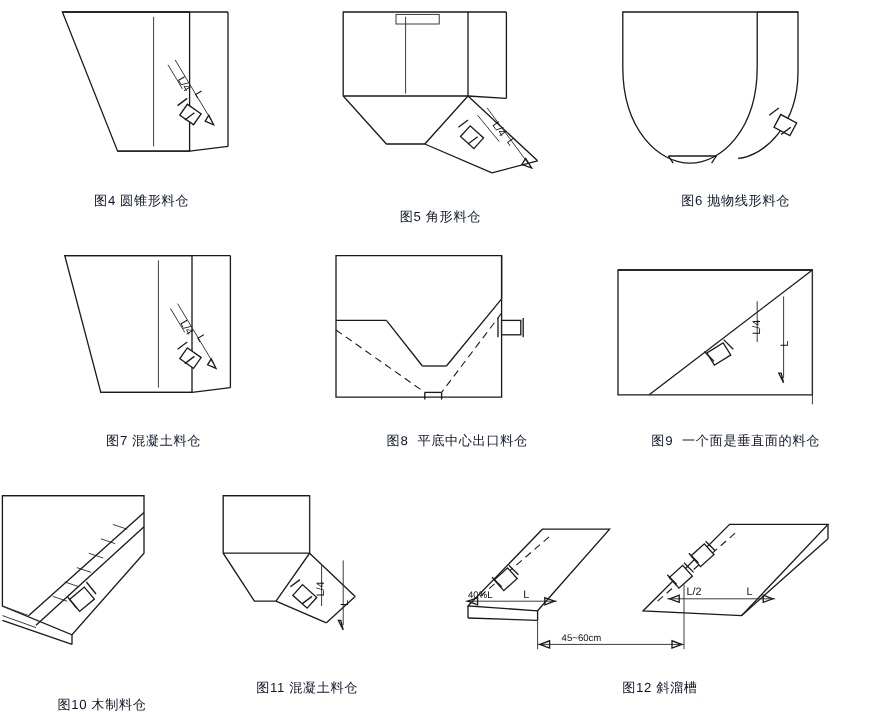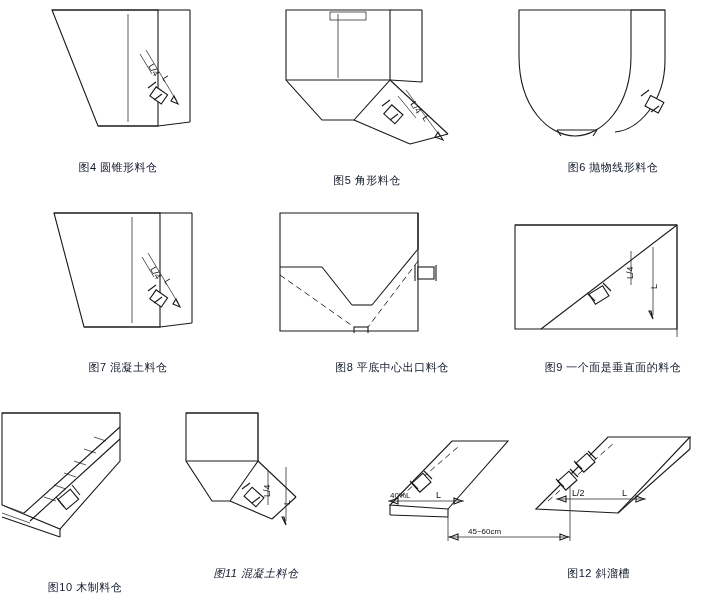--- a/index.html
+++ b/index.html
@@ -151,41 +151,41 @@
       <line class="ln" x1="86" y1="122" x2="100" y2="122"></line>
       <line class="ln" x1="86" y1="122" x2="86" y2="128"></line>
       <line class="ln" x1="100" y1="122" x2="100" y2="128"></line>
       <g>
         <rect class="vib" x="150" y="62" width="16" height="12"></rect>
         <line class="ln" x1="147" y1="60" x2="147" y2="76"></line>
         <line class="ln" x1="168" y1="60" x2="168" y2="76"></line>
       </g>
     </svg>
   </div>
-  <div class="caption" style="left:292px;top:360px;width:200px;">图8  平底中心出口料仓</div>
+  <div class="caption" style="left:281px;top:360px;width:200px;font-family:Liberation Mono, monospace;">图8  平底中心出口料仓</div>
 
   <div class="fig" style="left:505px;top:205px;width:205px;height:150px;">
     <svg width="205" height="150" viewBox="0 0 205 150">
       <path class="ln fill" d="M10,20 L10,124 L172,124 L172,20 Z"></path>
       <line class="ln" x1="10" y1="20" x2="172" y2="20"></line>
       <line class="ln" x1="36" y1="124" x2="172" y2="20"></line>
       <line class="lnthin" x1="172" y1="20" x2="172" y2="132"></line>
       <line class="lnthin" x1="148" y1="42" x2="148" y2="110"></line>
       <line class="lnthin" x1="126" y1="46" x2="126" y2="80"></line>
       <path class="ln" d="M146,106 l2,8 l-4,-8 z" fill="#1a1a1a"></path>
       <text class="lbl" x="128" y="74" transform="rotate(-90 128 74)">L/4</text>
       <text class="lbl" x="152" y="84" transform="rotate(-90 152 84)">L</text>
       <g>
         <rect class="vib" x="86" y="84" width="16" height="12" transform="rotate(-32 94 90)"></rect>
         <line class="ln" x1="82" y1="88" x2="90" y2="96"></line>
         <line class="ln" x1="98" y1="78" x2="106" y2="86"></line>
       </g>
     </svg>
   </div>
-  <div class="caption" style="left:508px;top:360px;width:210px;">图9  一个面是垂直面的料仓</div>
+  <div class="caption" style="left:508px;top:360px;width:210px;font-family:Liberation Mono, monospace;">图9  一个面是垂直面的料仓</div>
 
   <div class="fig" style="left:0px;top:405px;width:160px;height:155px;">
     <svg width="160" height="155" viewBox="0 0 160 155">
       <path class="ln fill" d="M2,8 L2,100 L60,124 L120,56 L120,8 Z"></path>
       <line class="ln" x1="2" y1="8" x2="120" y2="8"></line>
       <line class="ln" x1="24" y1="108" x2="120" y2="22"></line>
       <line class="ln" x1="30" y1="116" x2="120" y2="34"></line>
       <line class="lnthin" x1="2" y1="100" x2="24" y2="108"></line>
       <line class="lnthin" x1="2" y1="108" x2="30" y2="118"></line>
       <line class="ln" x1="2" y1="112" x2="60" y2="132"></line>
@@ -220,21 +220,21 @@
       <path class="ln" d="M116,112 l2,8 l-4,-8 z" fill="#1a1a1a"></path>
       <text class="lbl" x="102" y="92" transform="rotate(-90 102 92)">L/4</text>
       <text class="lbl" x="122" y="100" transform="rotate(-90 122 100)">L</text>
       <g>
         <rect class="vib" x="78" y="86" width="16" height="12" transform="rotate(42 86 92)"></rect>
         <line class="ln" x1="74" y1="84" x2="82" y2="78"></line>
         <line class="ln" x1="84" y1="98" x2="92" y2="92"></line>
       </g>
     </svg>
   </div>
-  <div class="caption" style="left:176px;top:566px;width:160px;font-style:italic;">图11  混凝土料仓</div>
+  <div class="caption" style="left:176px;top:566px;width:160px;">图11  混凝土料仓</div>
 
   <div class="fig" style="left:360px;top:405px;width:345px;height:155px;">
     <svg width="345" height="155" viewBox="0 0 345 155">
 
       <path class="ln fill" d="M30,100 L92,36 L148,36 L88,104 Z"></path>
       <line class="dash" x1="40" y1="92" x2="98" y2="42"></line>
       <line class="ln" x1="30" y1="100" x2="30" y2="110"></line>
       <line class="ln" x1="30" y1="110" x2="88" y2="112"></line>
       <line class="ln" x1="88" y1="104" x2="88" y2="112"></line>
 
@@ -273,15 +273,15 @@
       <text class="lbl" x="262" y="91">L</text>
 
       <line class="lnthin" x1="88" y1="132" x2="210" y2="132"></line>
       <line class="lnthin" x1="88" y1="112" x2="88" y2="136"></line>
       <line class="lnthin" x1="210" y1="82" x2="210" y2="136"></line>
       <path class="ln" d="M90,132 l8,-3 l0,6 z" fill="#1a1a1a"></path>
       <path class="ln" d="M208,132 l-8,-3 l0,6 z" fill="#1a1a1a"></path>
       <text class="lblsm" x="108" y="129">45~60cm</text>
     </svg>
   </div>
-  <div class="caption" style="left:470px;top:566px;width:160px;text-align:right;">图12  斜溜槽</div>
+  <div class="caption" style="left:470px;top:566px;width:160px;">图12  斜溜槽</div>
 
 </div>
 
 </body></html>

